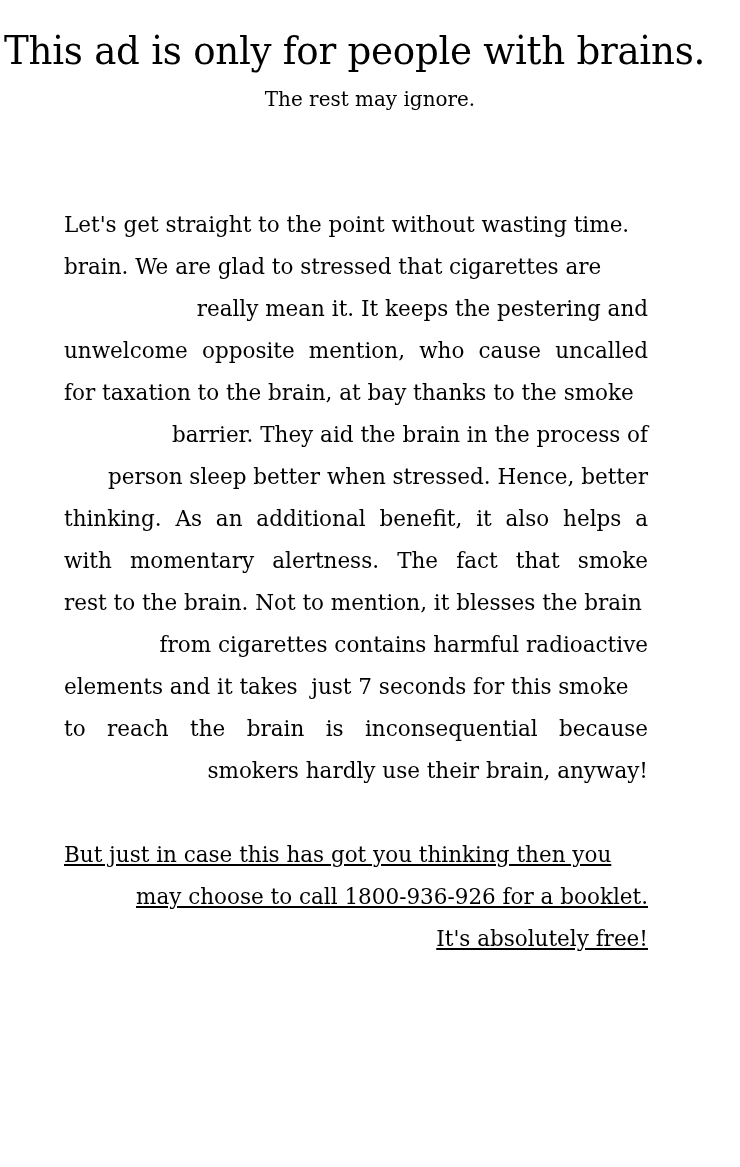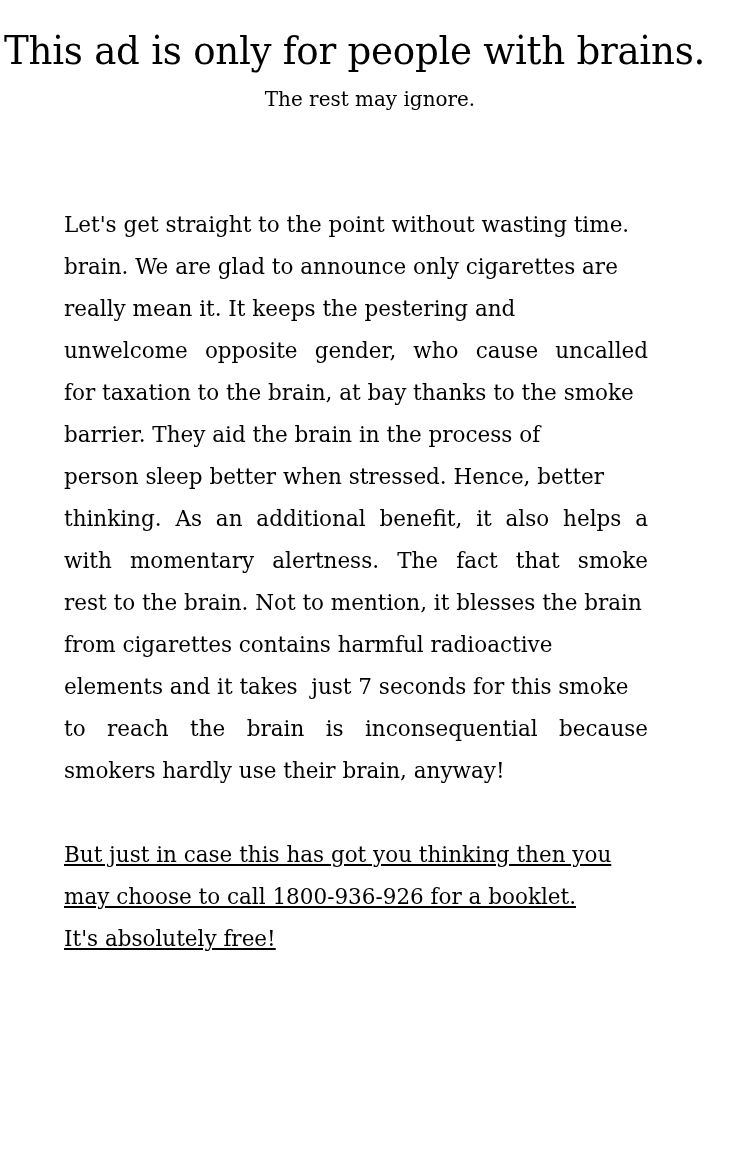--- a/index.html
+++ b/index.html
@@ -82,21 +82,21 @@
   }
 
   
   .line.just {
     text-align: justify;
     text-align-last: justify;
   }
 
   
   .line.center {
-    text-align: left;
+    text-align: right;
   }
 
   
   .line.flow {
     text-align: left;
   }
 
   .line > span.t {
     display: inline;
   }
@@ -111,23 +111,23 @@
 
 <div class="page">
 
   <h1 class="headline">This ad is only for people with brains.</h1>
 
   <div class="subtitle">The rest may ignore.</div>
 
   <div class="body-block">
       <div class="para">
         <div class="line flow"><span class="t">Let's get straight to the point without wasting time.</span></div>
-        <div class="line flow"><span class="t">brain. We are glad to announce only cigarettes are</span></div>
+        <div class="line flow"><span class="t">brain. We are glad to stressed that cigarettes are</span></div>
         <div class="line center"><span class="t">really mean it. It keeps the pestering and</span></div>
-        <div class="line just"><span class="t">unwelcome opposite gender, who cause uncalled</span></div>
+        <div class="line just"><span class="t">unwelcome opposite mention, who cause uncalled</span></div>
         <div class="line flow"><span class="t">for taxation to the brain, at bay thanks to the smoke</span></div>
         <div class="line center"><span class="t">barrier. They aid the brain in the process of</span></div>
         <div class="line center"><span class="t">person sleep better when stressed. Hence, better</span></div>
         <div class="line just"><span class="t">thinking. As an additional benefit, it also helps a</span></div>
         <div class="line just"><span class="t">with momentary alertness. The fact that smoke</span></div>
         <div class="line flow"><span class="t">rest to the brain. Not to mention, it blesses the brain</span></div>
         <div class="line center"><span class="t">from cigarettes contains harmful radioactive</span></div>
         <div class="line flow"><span class="t">elements and it takes  just 7 seconds for this smoke</span></div>
         <div class="line just"><span class="t">to reach the brain is inconsequential because</span></div>
         <div class="line center"><span class="t">smokers hardly use their brain, anyway!</span></div>

